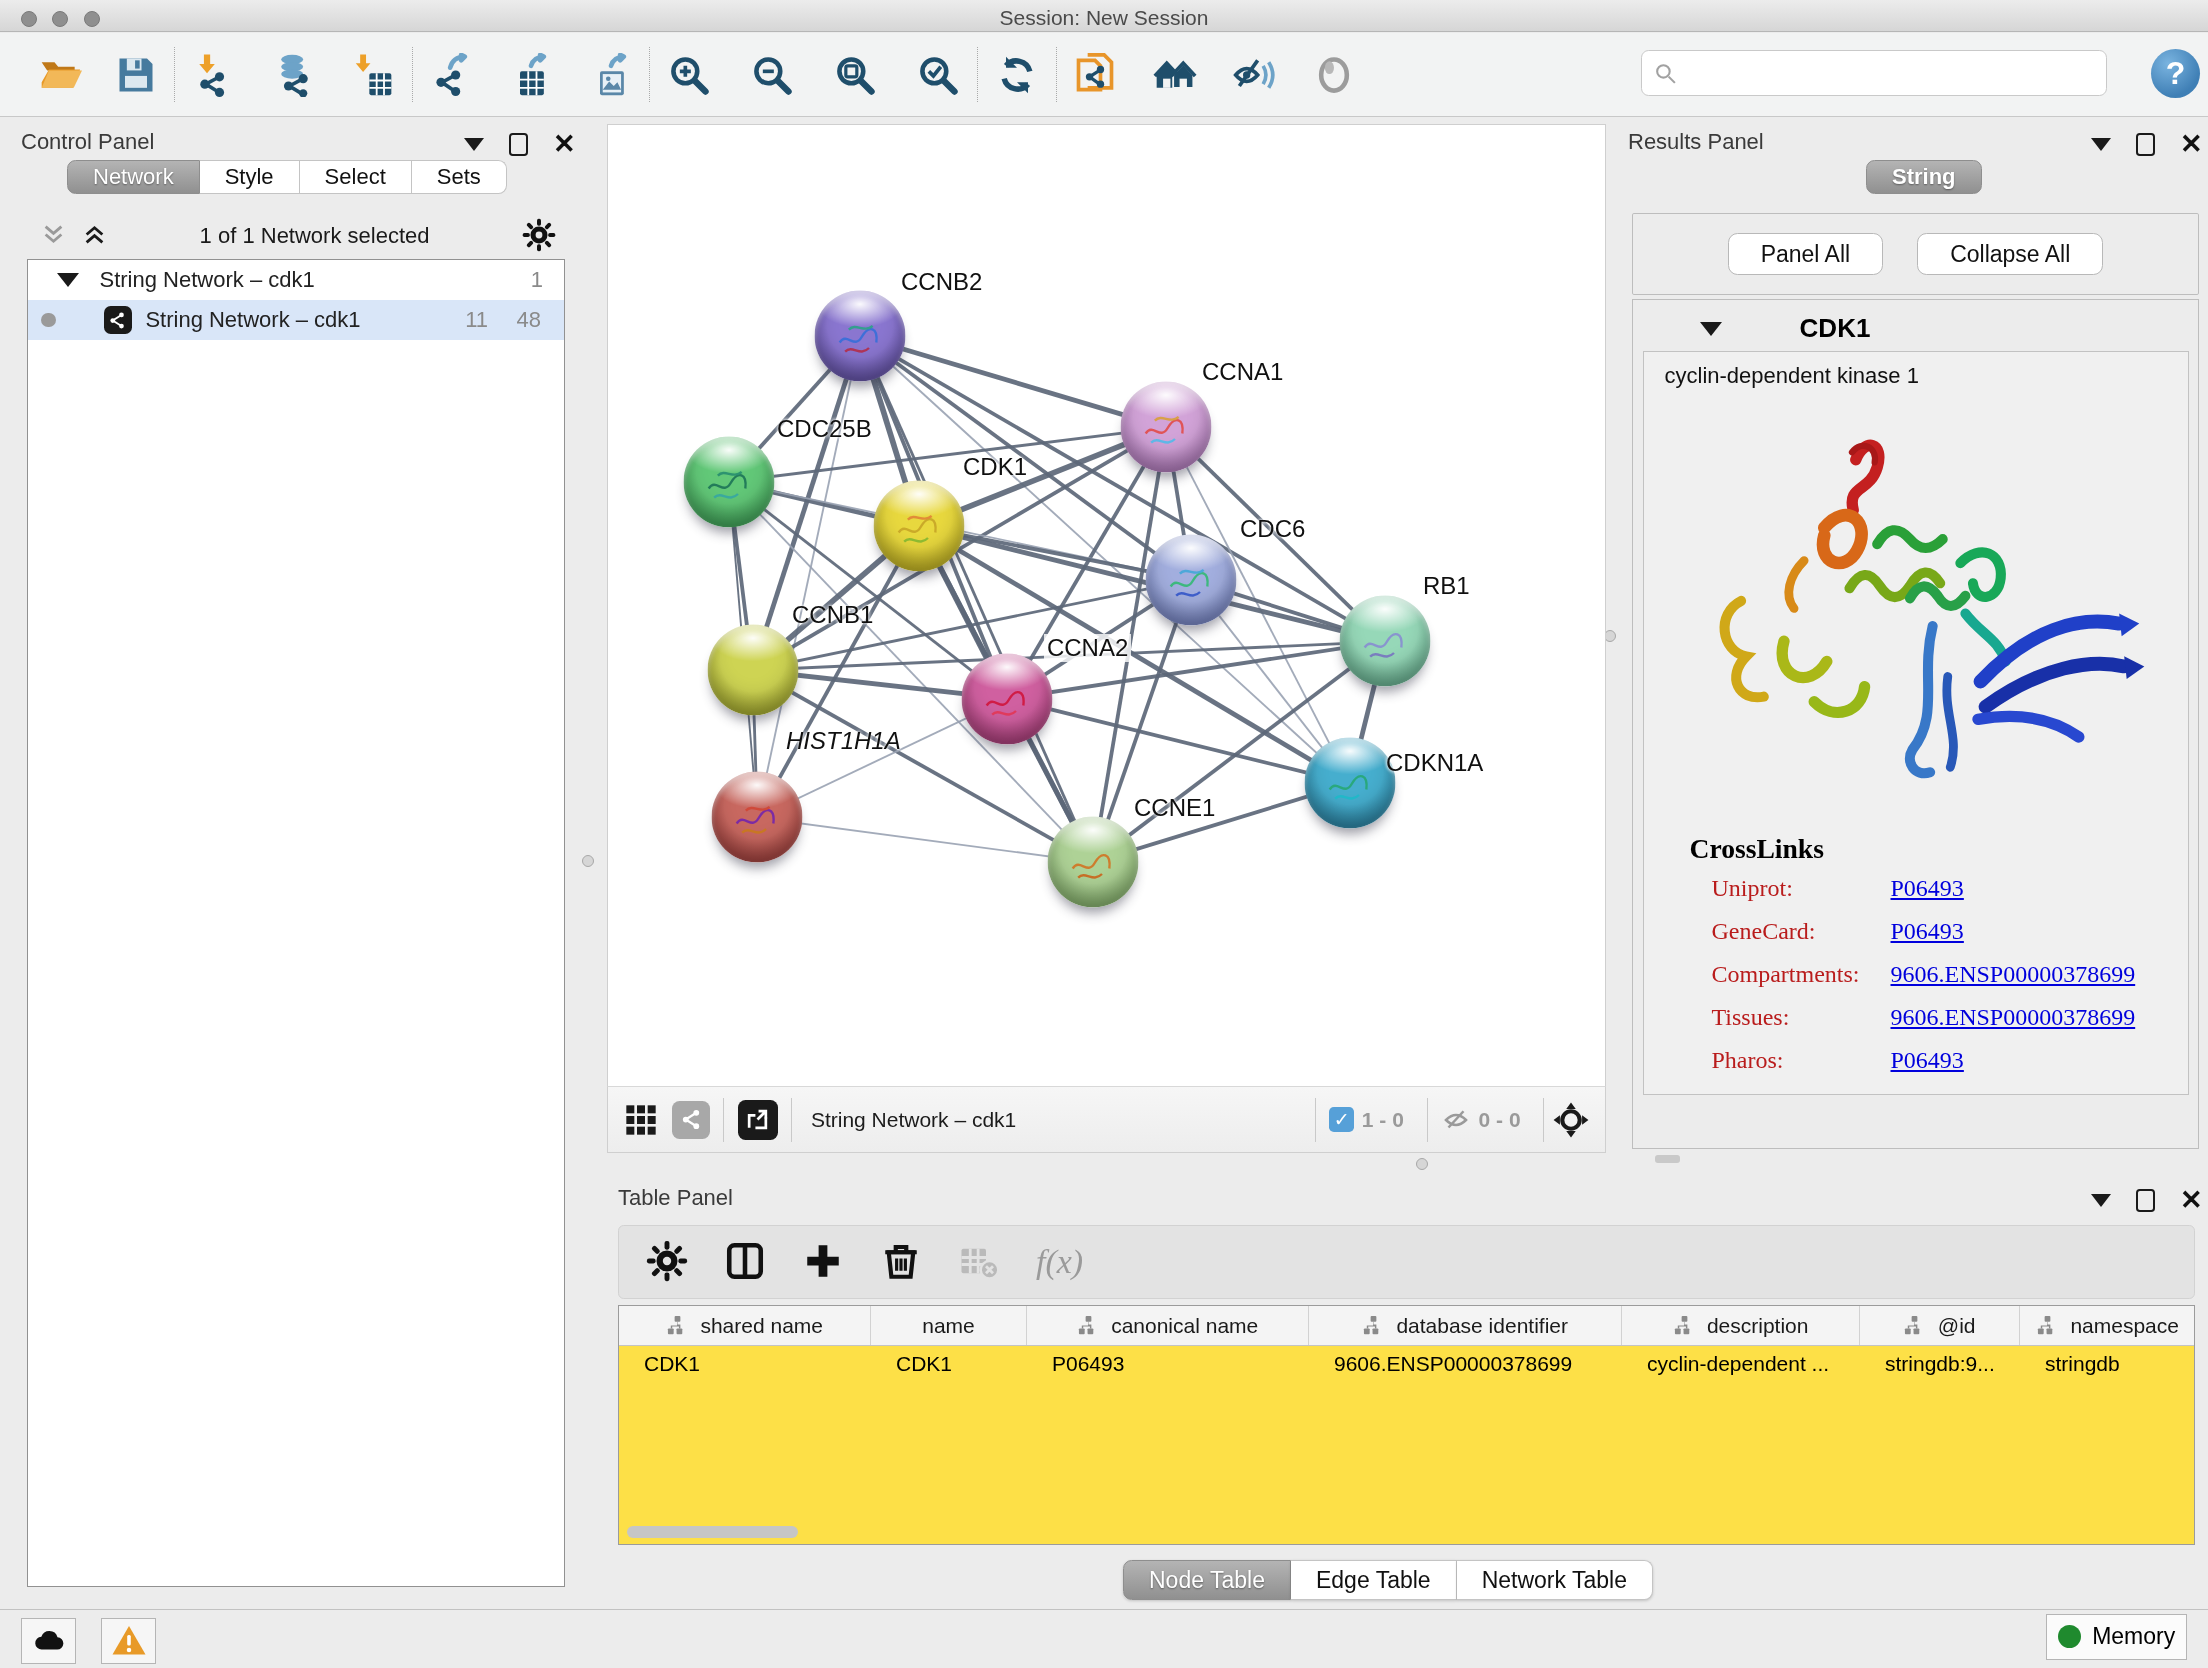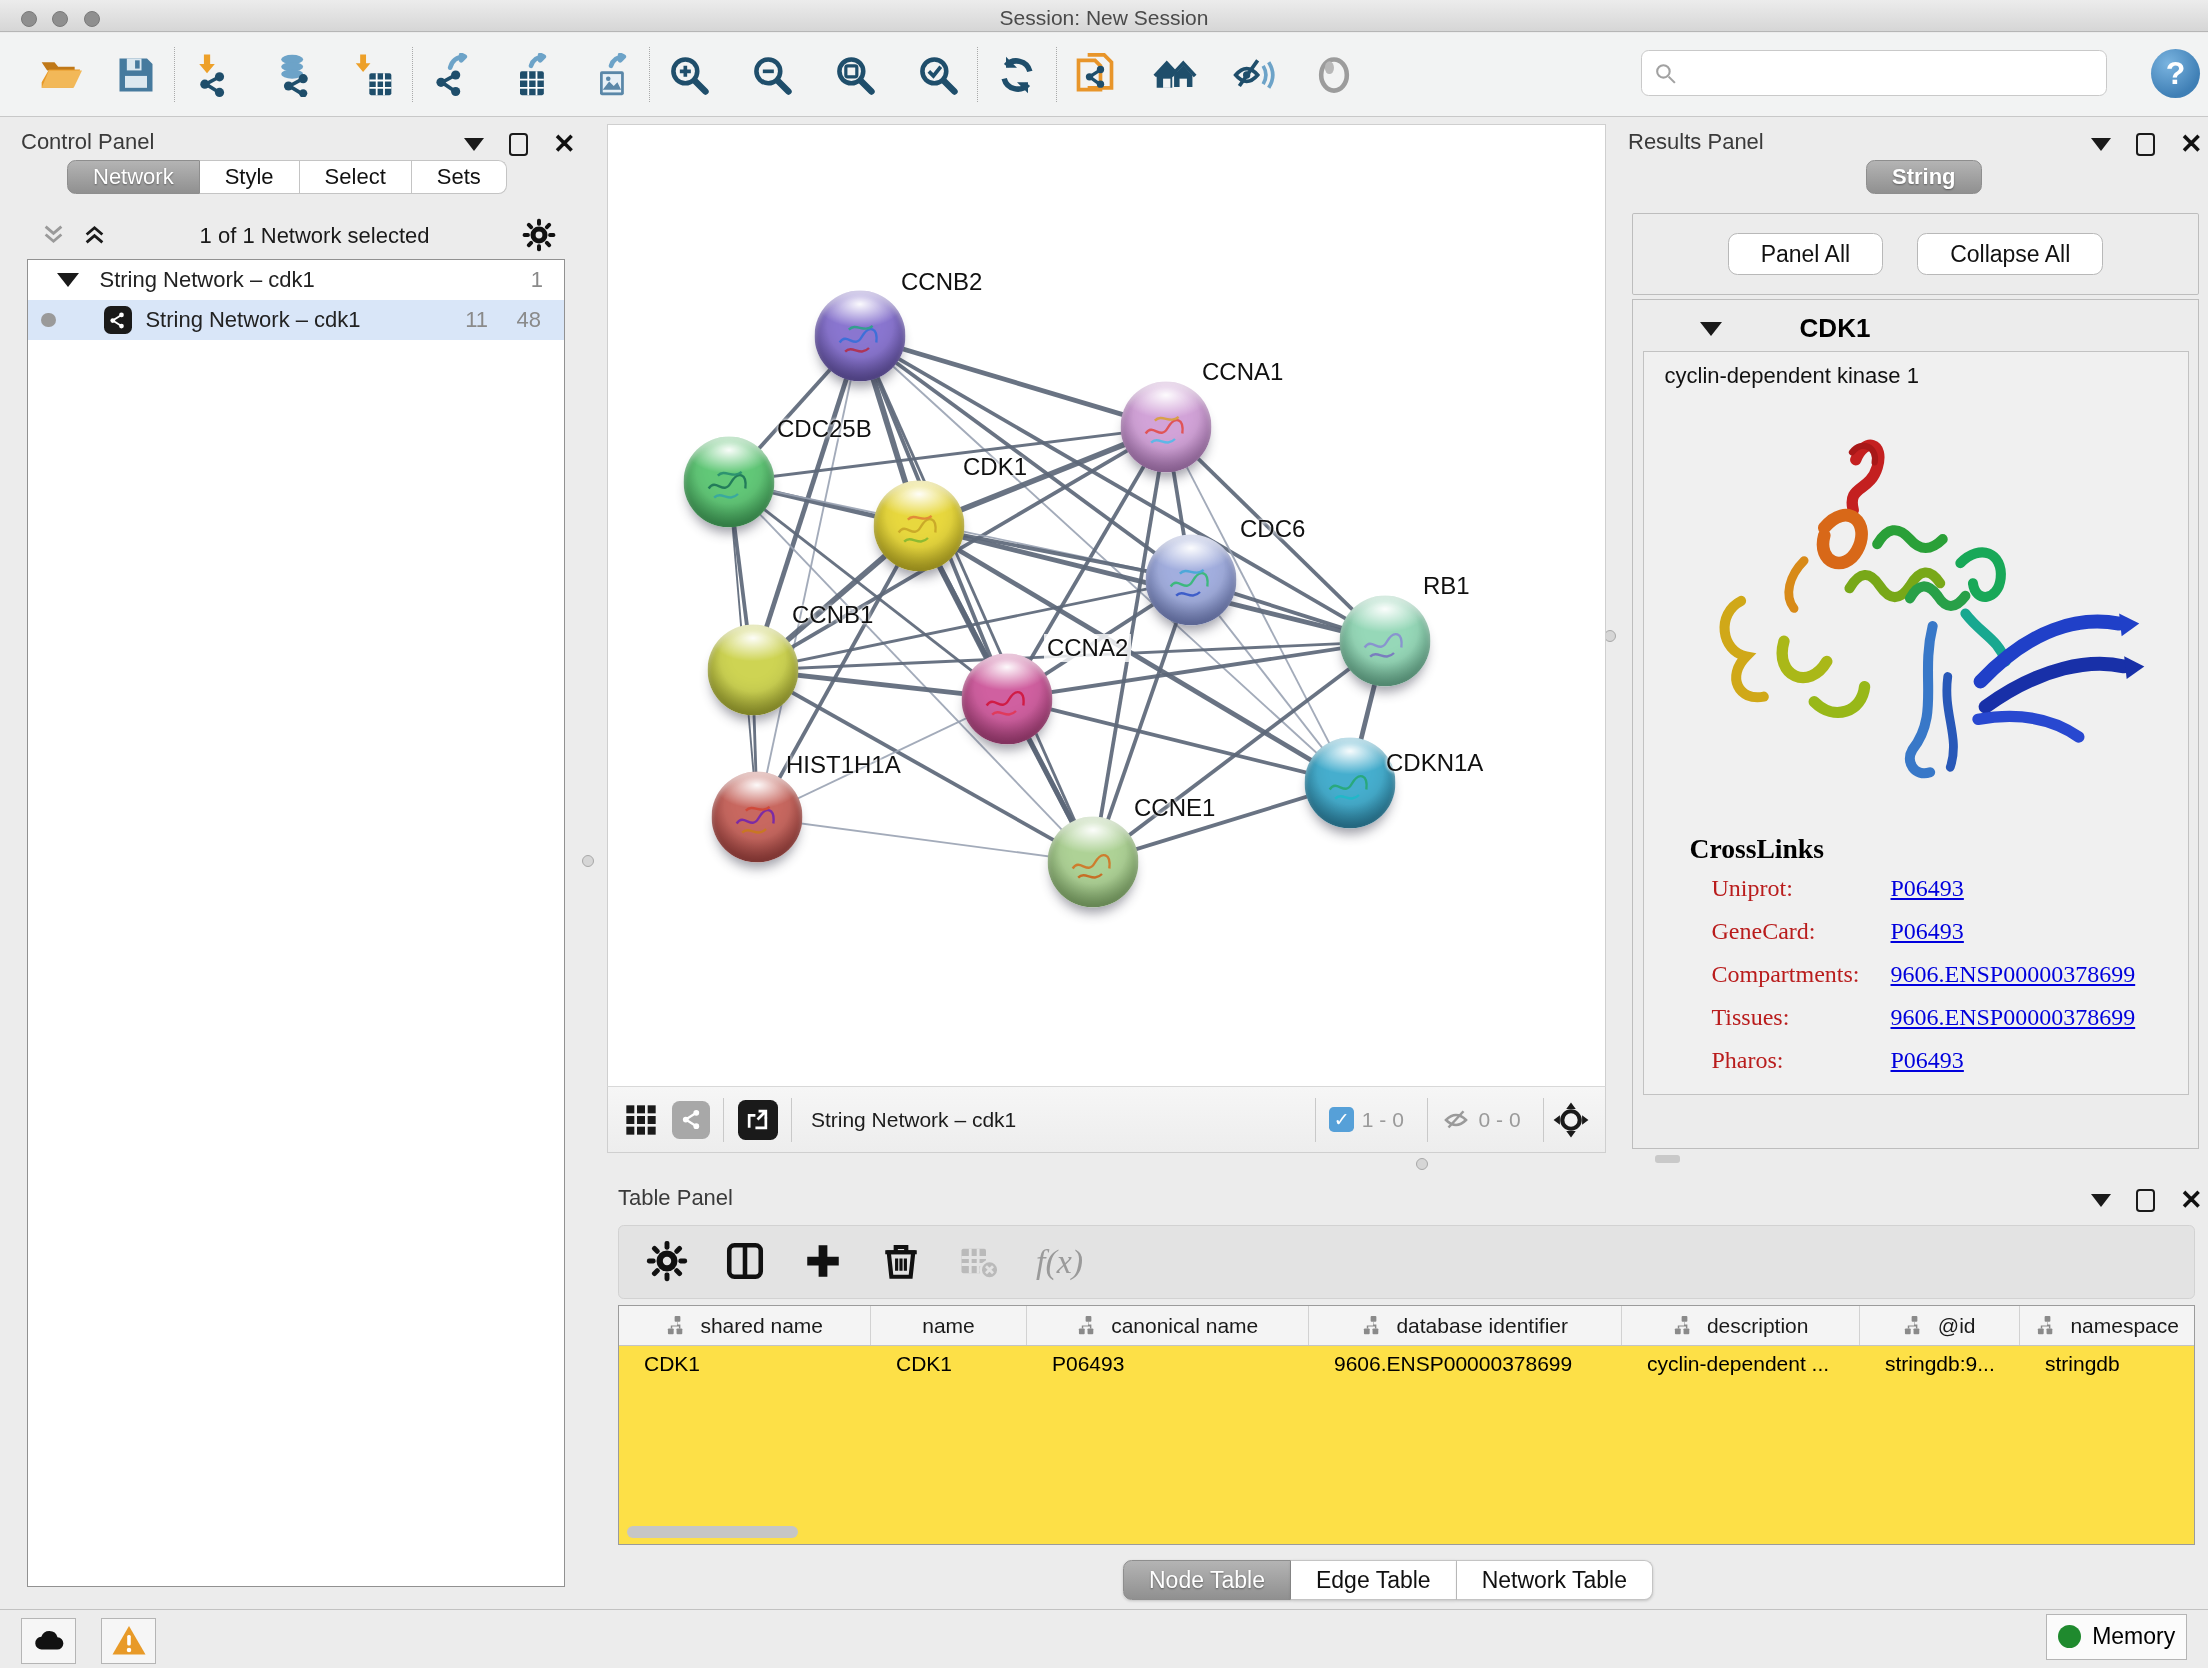--- a/index.html
+++ b/index.html
@@ -66,21 +66,21 @@
     box-shadow:0 9.5px 11.4px -3.8px rgba(40,40,60,.45), inset 0 -13.3px 21px rgba(0,0,0,.28), inset 0 2.9px 5.7px rgba(255,255,255,.55); }
   .node svg { position:absolute; left:13.3px; top:19px; width:61px; height:55px; }
   .node-label { position:absolute; transform:translate(0,-50%); font-size:24px; color:#101010; font-weight:500;
     text-shadow:0 0 3.8px #fff, 0 0 3.8px #fff; white-space:nowrap; }
   #net-footer { position:absolute; left:607px; top:1086px; width:999px; height:67px;
     background:linear-gradient(#f6f6f6,#ededed); border:1px solid #cfcfcf; border-top:1px solid #d8d8d8;
     display:flex; align-items:center; }
   .nf-sep { width:0; height:44px; border-left:1px solid #c9c9c9; margin:0 13.3px; }
   .nf-ic { display:flex; align-items:center; justify-content:center; }
   #nf-name { font-size:21px; color:#1c1c1c; margin-left:5.7px; flex:1; }
-  .nf-count { font-size:21px; color:#9a9a9a; margin:0 9.5px 0 7.6px; }
+  .nf-count { font-size:21px; color:#9a9a9a; margin:0 9.5px 0 7.6px;font-weight:bold; }
   #nf-check { width:25px; height:25px; border-radius:4.8px; background:#56a0d8; color:#fff; font-size:19px;
     display:flex; align-items:center; justify-content:center; }
 
   
   #rp-title { position:absolute; left:1628px; top:129px; }
   #rp-ctrls { left:2091px; top:133px; }
   #rp-tab { position:absolute; left:1866px; top:160px; }
   #rp-box1 { position:absolute; left:1632px; top:213px; width:567px; height:82px; background:#ececec; border:1.9px solid #bdbdbd; border-radius:1.9px; display:flex; align-items:center; justify-content:center; gap:34px; }
   .rp-btn { height:42px; padding:0 32px; background:#fff; border:1px solid #b8b8b8; border-radius:9.5px;
     font-size:23px; display:flex; align-items:center; color:#111; }
@@ -525,21 +525,21 @@
     <span class="node-label" style="left:778px; top:604px;margin-top:34px;">CDKN1A</span>
       <div class="node" style="left:149px; top:692px; background:
         radial-gradient(ellipse 62% 34% at 50% 15%, rgba(255,255,255,.96) 0%, rgba(255,255,255,0) 75%),
         radial-gradient(circle at 50% 38%, #c86860 0%, #c86860 45%, #8a2828 100%);">
       <svg viewBox="0 0 60 60">
           <path d="M10,36 C18,24 26,44 34,30 S52,20 50,36" stroke="#7828a8" stroke-width="2.6" fill="none" opacity=".95"></path>
           <path d="M16,46 C24,38 32,52 42,42" stroke="#c87820" stroke-width="2.6" fill="none" opacity=".95"></path>
           <path d="M20,22 C28,14 36,26 46,18" stroke="#d04838" stroke-width="2.6" fill="none" opacity=".95"></path>
         </svg>
       </div>
-    <span class="node-label" style="left:178px; top:640px;">HIST1H1A</span>
+    <span class="node-label" style="left:178px; top:616px;font-style:italic;">HIST1H1A</span>
       <div class="node" style="left:485px; top:737px; background:
         radial-gradient(ellipse 62% 34% at 50% 15%, rgba(255,255,255,.96) 0%, rgba(255,255,255,0) 75%),
         radial-gradient(circle at 50% 38%, #aed296 0%, #aed296 45%, #6a9a50 100%);">
       <svg viewBox="0 0 60 60">
           <path d="M10,36 C18,24 26,44 34,30 S52,20 50,36" stroke="#d07828" stroke-width="2.6" fill="none" opacity=".95"></path>
           <path d="M16,46 C24,38 32,52 42,42" stroke="#c86820" stroke-width="2.6" fill="none" opacity=".95"></path>
         </svg>
       </div>
     <span class="node-label" style="left:526px; top:683px;">CCNE1</span>
     </div>

